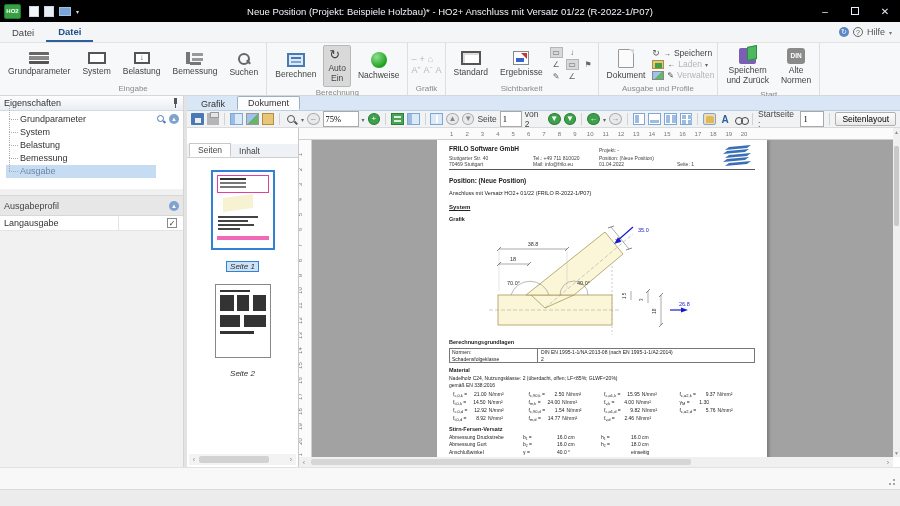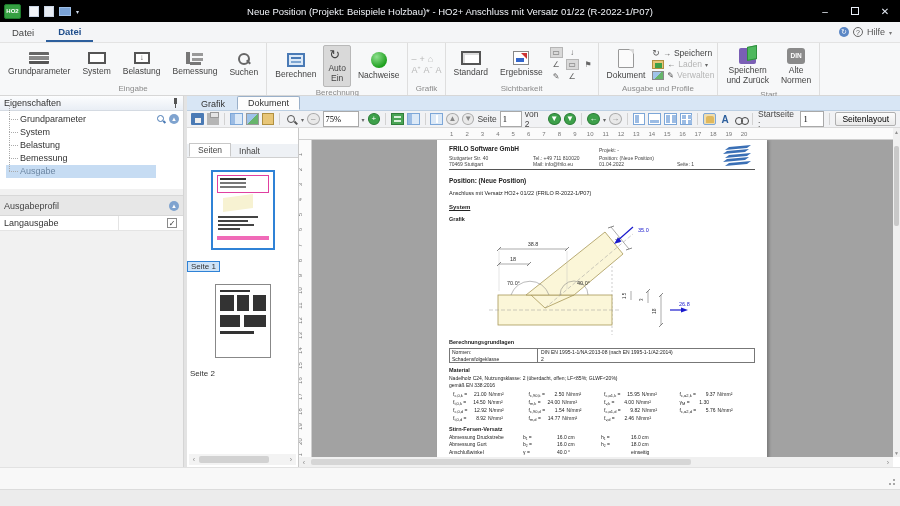--- a/index.html
+++ b/index.html
@@ -133,21 +133,21 @@
   .t-binoc::after { content:""; position:absolute; left:6px; top:3px; width:6px; height:6px; border:1.5px solid #444; border-radius:50%; }
   .tinput { height:16px; border:1px solid #a9a9a9; background:#fff; font-size:8.5px; padding:0 2px; font-family:Liberation Serif, serif; }
   .caret { font-size:6px; color:#666; }
   .tbtn { border:1px solid #b0b0b0; background:linear-gradient(#fcfcfc,#e9e9e9); padding:1px 6px; font-size:8.5px; border-radius:2px; }
 
   
   .thumbs { position:absolute; left:0; top:32px; width:112px; bottom:0; background:#fff; border-right:1px solid #c8c8c8; }
   .thumb-tabs { height:14px; display:flex; border-bottom:1px solid #d0d0d0; background:#eef1f5; padding-left:2px; align-items:flex-end;margin-top:16px; }
   .ttab { padding:1px 8px; font-size:8.5px; color:#444; }
   .ttab.active { background:#fff; border:1px solid #c8c8c8; border-bottom:1px solid #fff; }
-  .thumb-wrap { text-align:left; }
+  .thumb-wrap { text-align:center;font-style:italic; }
   .thumb-page { position:relative; margin:12px auto 0; width:56px; height:74px; background:#fff; border:1px solid #888; }
   .thumb-page.sel { border:2px solid #2f82d6; width:64px; height:80px; padding:2px; }
   .thumb-label { display:inline-block; margin-top:1px; font-size:8px; color:#333; padding:0 3px; }
   .thumb-label.sel { background:#cde3f8; border:1px solid #2f82d6; }
   .m-pinkbox { position:absolute; left:4px; top:3px; right:4px; height:18px; border:1px solid #e040a0; }
   .m-pinkbox i { position:absolute; left:2px; top:2px; width:26px; height:2px; background:#333; box-shadow:0 4px 0 #777,0 8px 0 #777; }
   .m-draw { position:absolute; left:10px; top:24px; width:30px; height:14px; background:#f7f2d2; transform:skewY(-8deg); }
   .m-lines i { position:absolute; left:5px; width:40px; height:2px; background:#444; }
   .m-pinkline { position:absolute; left:4px; bottom:8px; right:4px; height:4px; background:#f06ab8; }
   .m2-block { position:absolute; background:#333; }

